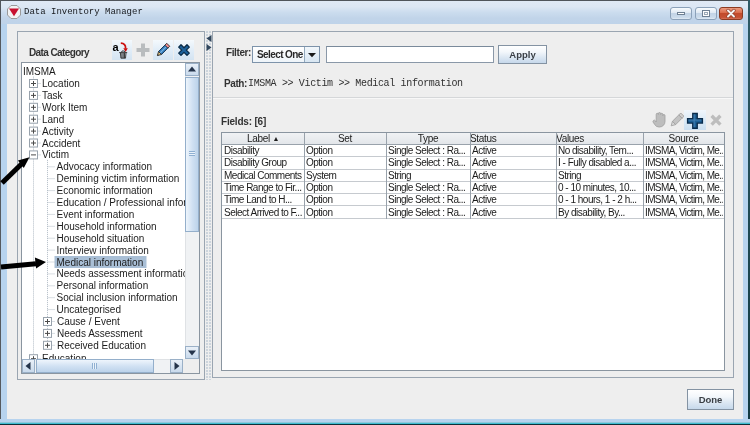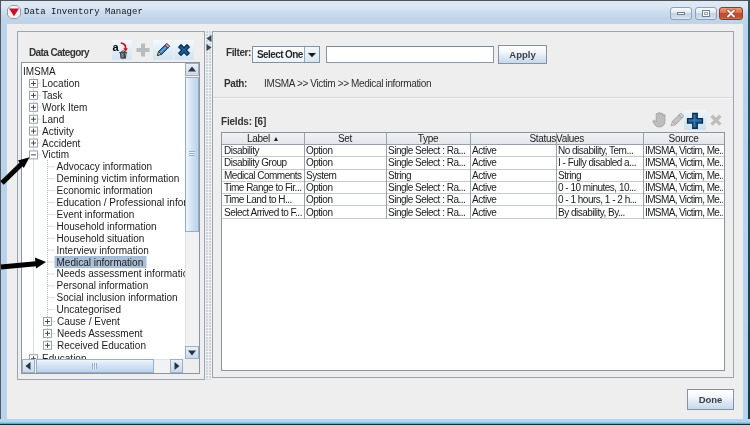--- a/index.html
+++ b/index.html
@@ -193,21 +193,21 @@
 <div class="a" style="left:253px;top:47px;width:51px;height:15px;background:linear-gradient(180deg,#ffffff,#eef4f9);"></div>
 <div class="a lbl" style="left:257px;top:49px;letter-spacing:-0.6px;color:#2a2a2a;">Select One</div>
 <div class="a" style="left:304px;top:47px;width:1px;height:15px;background:#93a9bd;"></div>
 <div class="a" style="left:305px;top:47px;width:14px;height:15px;background:linear-gradient(180deg,#f2f7fb,#d8e6f2);"></div>
 <svg class="a" style="left:305px;top:47px;" width="14" height="15">
     <polygon points="3,6 11,6 7,10.2" fill="#1a1a1a"></polygon>
   </svg>
 <div class="a" style="left:326px;top:46px;width:168px;height:17px;background:#fff;border:1px solid #8a98a8;border-top-color:#7a8a9b;"></div>
 <div class="a btn" style="left:498px;top:45px;width:49px;height:19px;font-size:9.5px;line-height:17px;">Apply</div>
 <div class="a lbl" style="left:224px;top:78px;">Path:</div>
-<div class="a txt" style="left:264px;top:78px;letter-spacing:-0.35px;color:#2f2f2f;">IMSMA &gt;&gt; Victim &gt;&gt; Medical information</div>
+<div class="a txt" style="left:248px;top:78px;letter-spacing:-0.35px;color:#2f2f2f;font-family:Liberation Mono, monospace;">IMSMA &gt;&gt; Victim &gt;&gt; Medical information</div>
 <div class="a" style="left:213px;top:97px;width:520px;height:2px;border-top:1px solid #d5d7d9;border-bottom:1px solid #f8f8f8;"></div>
 <div class="a lbl" style="left:221px;top:116px;letter-spacing:-0.2px;">Fields: [6]</div>
 <svg class="a" style="left:652px;top:111px;" width="14" height="18" viewBox="0 0 14 18">
 <path d="M4.2 8.5 V3.4 a1.1 1.1 0 0 1 2.2 0 V2.6 a1.1 1.1 0 0 1 2.2 0 V3.4 a1.1 1.1 0 0 1 2.2 0 V4.6 a1.1 1.1 0 0 1 2.2 0 V10.5 a5.5 5.5 0 0 1 -5.5 5.5 H7 a5 5 0 0 1 -4.2-2.3 L1.2 11.2 a1.3 1.3 0 0 1 2.2-1.4 l0.8 1.2 z" fill="#bdbdbd" stroke="#9e9e9e" stroke-width="0.8"></path>
 </svg>
 <svg class="a" style="left:669px;top:110px;" width="16" height="20" viewBox="0 0 16 20">
 <g transform="rotate(45 8 10)">
 <rect x="5.7" y="2.4" width="4.6" height="2.8" fill="#cfcfcf" stroke="#9e9e9e" stroke-width="0.8"></rect>
 <rect x="5.7" y="5.2" width="4.6" height="9" fill="#c3c3c3" stroke="#9e9e9e" stroke-width="0.8"></rect>
 <polygon points="5.7,14.2 10.3,14.2 8,18.2" fill="#d8d8d8" stroke="#9e9e9e" stroke-width="0.8"></polygon>
@@ -219,21 +219,21 @@
 <path d="M9.6 4.3 h1 v13 h-1 z M4.4 9.5 h13 v1 h-13 z" fill="#5e97c4" opacity="0.65"></path>
 </svg>
 <svg class="a" style="left:709px;top:112px;" width="14" height="16" viewBox="0 0 14 16">
 <path d="M7 5.8 L10.2 2.6 L12.6 5 L9.4 8.2 L12.6 11.4 L10.2 13.8 L7 10.6 L3.8 13.8 L1.4 11.4 L4.6 8.2 L1.4 5 L3.8 2.6 Z" fill="#bdbdbd"></path>
 </svg>
 <div class="a" style="left:221px;top:132px;width:504px;height:239px;border:1px solid #8a95a0;background:#fff;"></div>
 <div class="a" style="left:222px;top:133px;width:502px;height:12px;background:linear-gradient(180deg,#f0f2f4,#e3e6ea);border-bottom:1px solid #99a2ab;"></div>
 <div class="a" style="left:222px;top:133px;width:82px;height:12px;font-size:10px;letter-spacing:-0.3px;color:#1c1c1c;text-align:center;line-height:12px;">Label <span style="font-size:7px;position:relative;top:-1px;">▲</span></div>
 <div class="a" style="left:304px;top:133px;width:82px;height:12px;font-size:10px;letter-spacing:-0.3px;color:#1c1c1c;text-align:center;line-height:12px;">Set</div>
 <div class="a" style="left:386px;top:133px;width:84px;height:12px;font-size:10px;letter-spacing:-0.3px;color:#1c1c1c;text-align:center;line-height:12px;">Type</div>
-<div class="a" style="left:470px;top:133px;width:86px;height:12px;font-size:10px;letter-spacing:-0.3px;color:#1c1c1c;text-align:right;line-height:12px;padding-left:12px;">Status</div>
+<div class="a" style="left:470px;top:133px;width:86px;height:12px;font-size:10px;letter-spacing:-0.3px;color:#1c1c1c;text-align:left;line-height:12px;">Status</div>
 <div class="a" style="left:556px;top:133px;width:87px;height:12px;font-size:10px;letter-spacing:-0.3px;color:#1c1c1c;line-height:12px;">Values</div>
 <div class="a" style="left:643px;top:133px;width:81px;height:12px;font-size:10px;letter-spacing:-0.3px;color:#1c1c1c;text-align:center;line-height:12px;">Source</div>
 <div class="a" style="left:222px;top:145.0px;width:502px;height:12.3px;border-bottom:1px solid #c6cacf;"></div>
 <div class="a" style="left:224px;top:145.0px;width:79px;height:12.3px;font-size:10px;letter-spacing:-0.5px;color:#1c1c1c;line-height:12.3px;white-space:nowrap;overflow:hidden;">Disability</div>
 <div class="a" style="left:306px;top:145.0px;width:79px;height:12.3px;font-size:10px;letter-spacing:-0.5px;color:#1c1c1c;line-height:12.3px;white-space:nowrap;overflow:hidden;">Option</div>
 <div class="a" style="left:388px;top:145.0px;width:81px;height:12.3px;font-size:10px;letter-spacing:-0.5px;color:#1c1c1c;line-height:12.3px;white-space:nowrap;overflow:hidden;">Single Select : Ra...</div>
 <div class="a" style="left:472px;top:145.0px;width:83px;height:12.3px;font-size:10px;letter-spacing:-0.5px;color:#1c1c1c;line-height:12.3px;white-space:nowrap;overflow:hidden;">Active</div>
 <div class="a" style="left:558px;top:145.0px;width:84px;height:12.3px;font-size:10px;letter-spacing:-0.5px;color:#1c1c1c;line-height:12.3px;white-space:nowrap;overflow:hidden;">No disability, Tem...</div>
 <div class="a" style="left:645px;top:145.0px;width:78px;height:12.3px;font-size:10px;letter-spacing:-0.62px;color:#1c1c1c;line-height:12.3px;white-space:nowrap;overflow:hidden;">IMSMA, Victim, Me...</div>
 <div class="a" style="left:222px;top:157.3px;width:502px;height:12.3px;border-bottom:1px solid #c6cacf;"></div>

